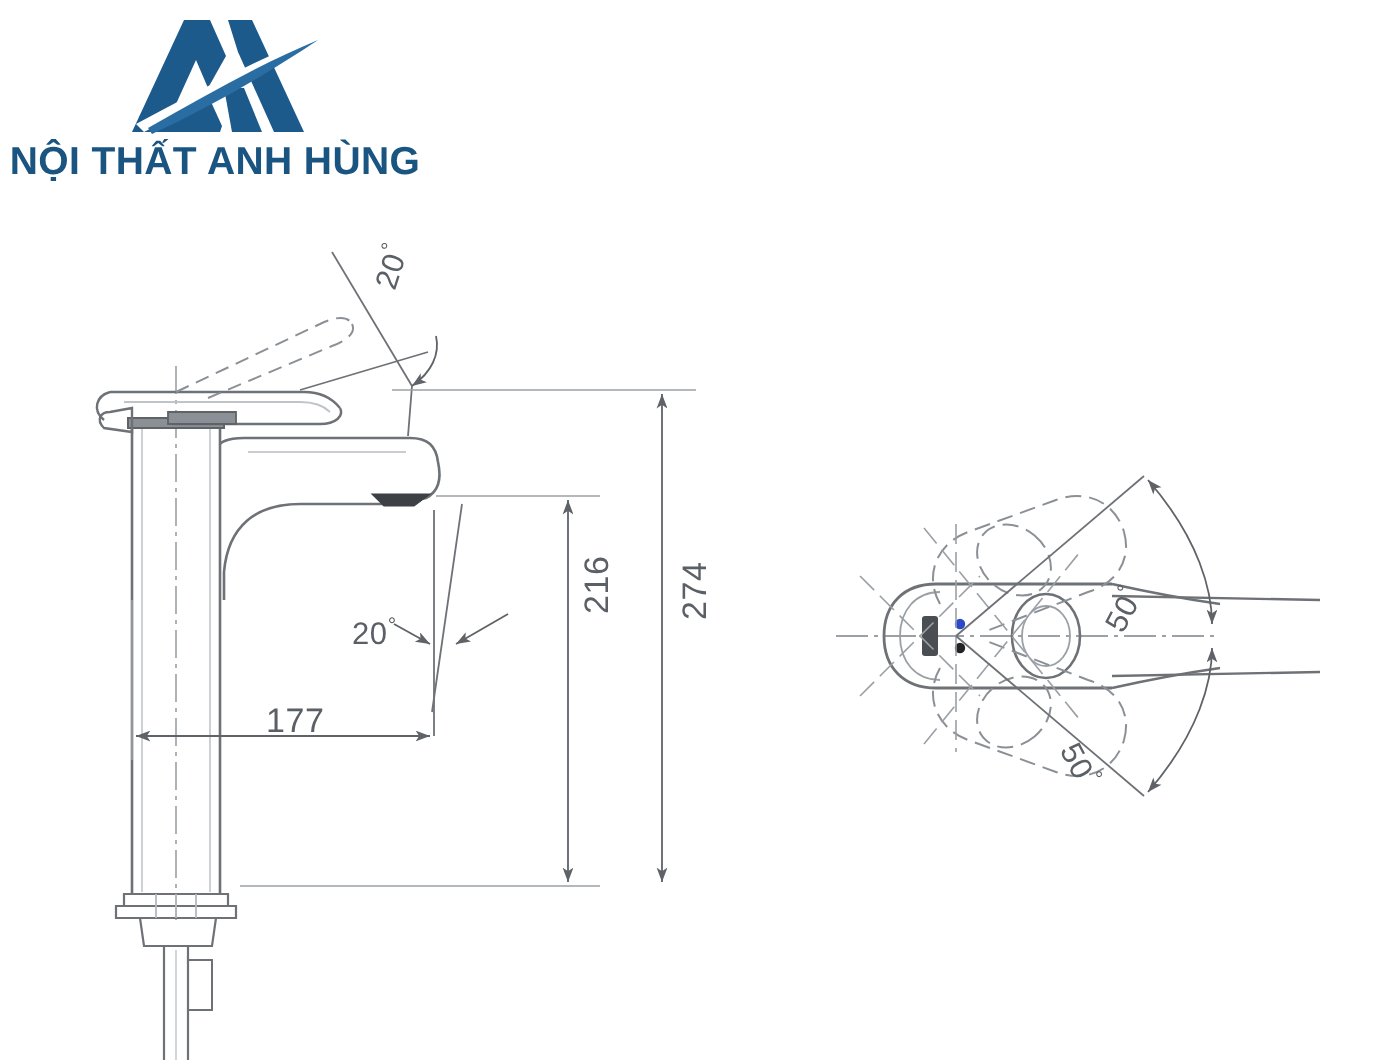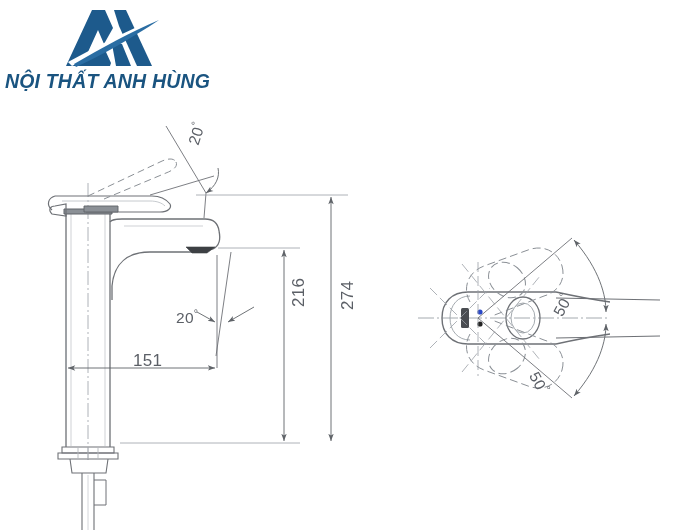--- a/index.html
+++ b/index.html
@@ -43,21 +43,20 @@
     left: 0px;
     top: 66px;
     width: 215px;
     text-align: center;
     font-family: "Liberation Sans", sans-serif;
     font-weight: bold;
     font-size: 19.5px;
     letter-spacing: 0.2px;
     color: #1a5480;
     white-space: nowrap;
-    font-style: italic;
   }
   
   #drawing {
     position: absolute;
     left: 0;
     top: 0;
     width: 700px;
     height: 530px;
   }
   
@@ -294,21 +293,21 @@
         <path d="M574 240 C600 270 606 296 606 312" stroke="#5f6368" stroke-width="0.9" fill="none" marker-start="url(#arrHeadStart)" marker-end="url(#arrHead)"></path>
       </g>
 
       <g>
         <line x1="478" y1="318" x2="572" y2="398" stroke="#6e7176" stroke-width="0.9"></line>
         <path d="M574 396 C600 366 606 340 606 324" stroke="#5f6368" stroke-width="0.9" fill="none" marker-start="url(#arrHeadStart)" marker-end="url(#arrHead)"></path>
       </g>
     </g>
   </svg>
 
-  <div class="dim-label" id="lbl-151">151</div>
+  <div class="dim-label" id="lbl-151">177</div>
 
   <div class="dim-label" id="lbl-216">216</div>
 
   <div class="dim-label" id="lbl-274">274</div>
 
   <div class="dim-label small" id="lbl-13"><span>20</span><span class="deg">°</span></div>
 
   <div class="dim-label small" id="lbl-20"><span>20</span><span class="deg">°</span></div>
 
   <div class="dim-label small" id="lbl-50a"><span>50</span><span class="deg">°</span></div>

